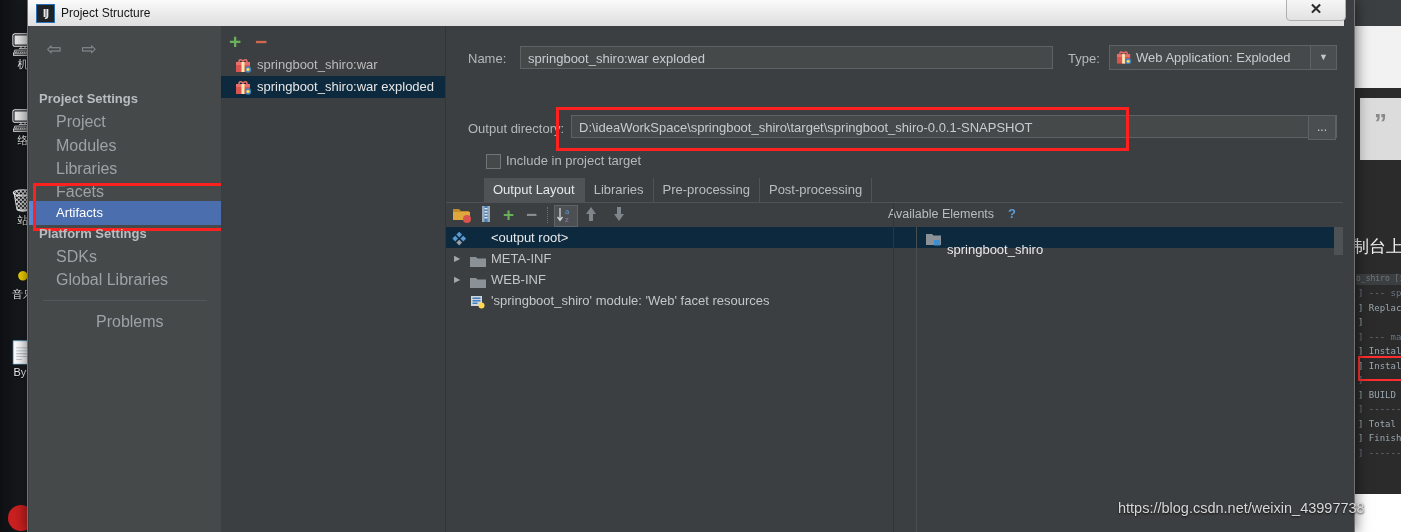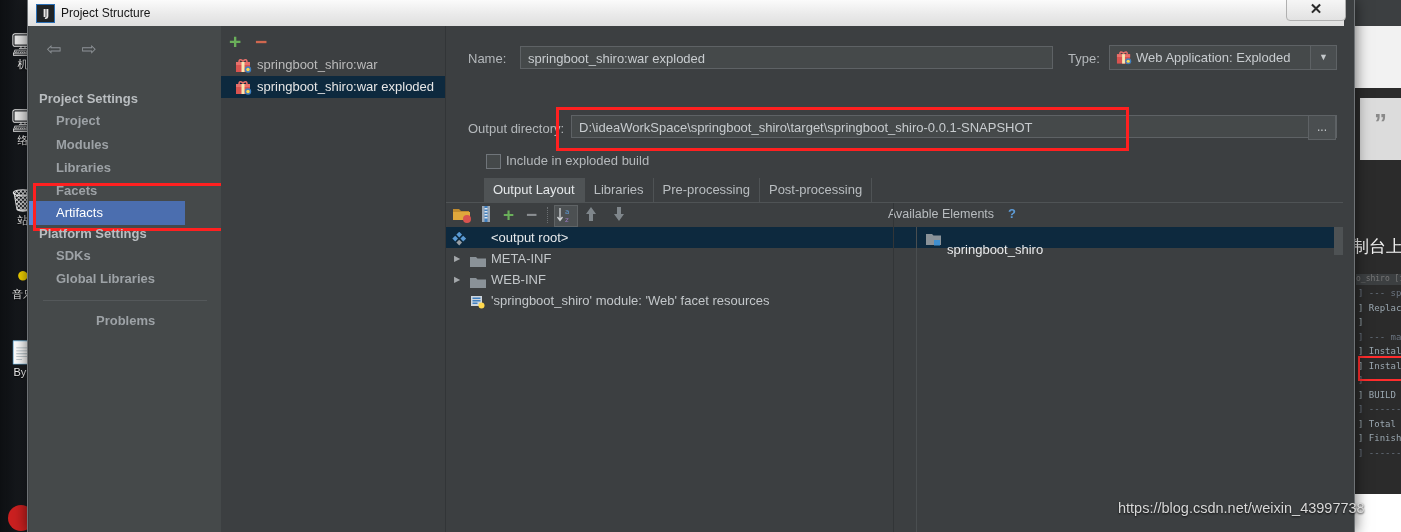--- a/index.html
+++ b/index.html
@@ -66,22 +66,22 @@
 
   
   #dlg-body{left:0;top:26px;width:1316px;height:506px;background:#3c3f41;}
 
   
   #sidebar{left:1px;top:0;width:192px;height:506px;background:#45494a;
     border-right:1px solid #323537;}
   #navarrows{left:10px;top:12px;width:70px;height:22px;color:#8d9296;font-size:18px;}
   .nav-arrow{display:inline-block;width:30px;text-align:center;}
   .side-group{color:#b9bdc0;font-size:13px;font-weight:bold;padding-left:10px;}
-  .side-item{color:#9da2a6;font-size:13px;padding-left:27px;font-weight:bold;}
-  #sel-artifacts{left:0px;width:156px;height:24px;background:#4b6eaf;}
+  .side-item{color:#9da2a6;font-size:16px;padding-left:27px;}
+  #sel-artifacts{left:0px;width:192px;height:24px;background:#4b6eaf;}
   #sel-bar{left:0px;width:4px;height:24px;background:#5b86d6;}
   #artifact-red{left:4px;width:190px;height:42px;border:3px solid #ff2020;}
   .side-sep{left:14px;width:164px;height:1px;background:#54585a;}
 
   
   #artlist{left:193px;top:0;width:224px;height:506px;background:#3c3f41;
     border-right:1px solid #323537;}
   #art-plus{left:8px;top:6px;color:#6aaf5a;font-size:21px;line-height:20px;font-weight:bold;}
   #art-minus{left:34px;top:6px;color:#d0674f;font-size:21px;line-height:20px;font-weight:bold;}
   .art-row{left:0;width:224px;height:22px;color:#bbbbbb;font-size:13px;line-height:22px;}
@@ -291,21 +291,21 @@
         <span class="abs" style="left:26px;top:0;line-height:23px;color:#c8cccf;font-size:13px;white-space:nowrap;">Web Application: Exploded</span>
         <span class="abs" id="type-arrow">▼</span>
       </div>
 
       <div class="abs fld-label" style="left:22px;top:95px;">Output directory:</div>
       <div class="abs txtfield" style="left:125px;top:89px;width:766px;">D:\ideaWorkSpace\springboot_shiro\target\springboot_shiro-0.0.1-SNAPSHOT</div>
       <div class="abs" id="outdir-red"></div>
       <div class="abs" id="browse-btn" style="left:862px;top:89px;width:26px;height:23px;">...</div>
 
       <div class="abs" id="chk-box" style="left:40px;top:128px;"></div>
-      <div class="abs fld-label" style="left:60px;top:127px;">Include in exploded build</div>
+      <div class="abs fld-label" style="left:60px;top:127px;">Include in project target</div>
 
       <div class="abs" style="left:38px;top:152px;display:flex;">
         <div class="tab active">Output Layout</div>
         <div class="tab">Libraries</div>
         <div class="tab">Pre-processing</div>
         <div class="tab">Post-processing</div>
       </div>
       <div class="abs" id="tabs-underline" style="left:0px;top:176px;width:897px;"></div>
 
       <div class="abs" id="tbar" style="left:0;top:177px;width:897px;">

